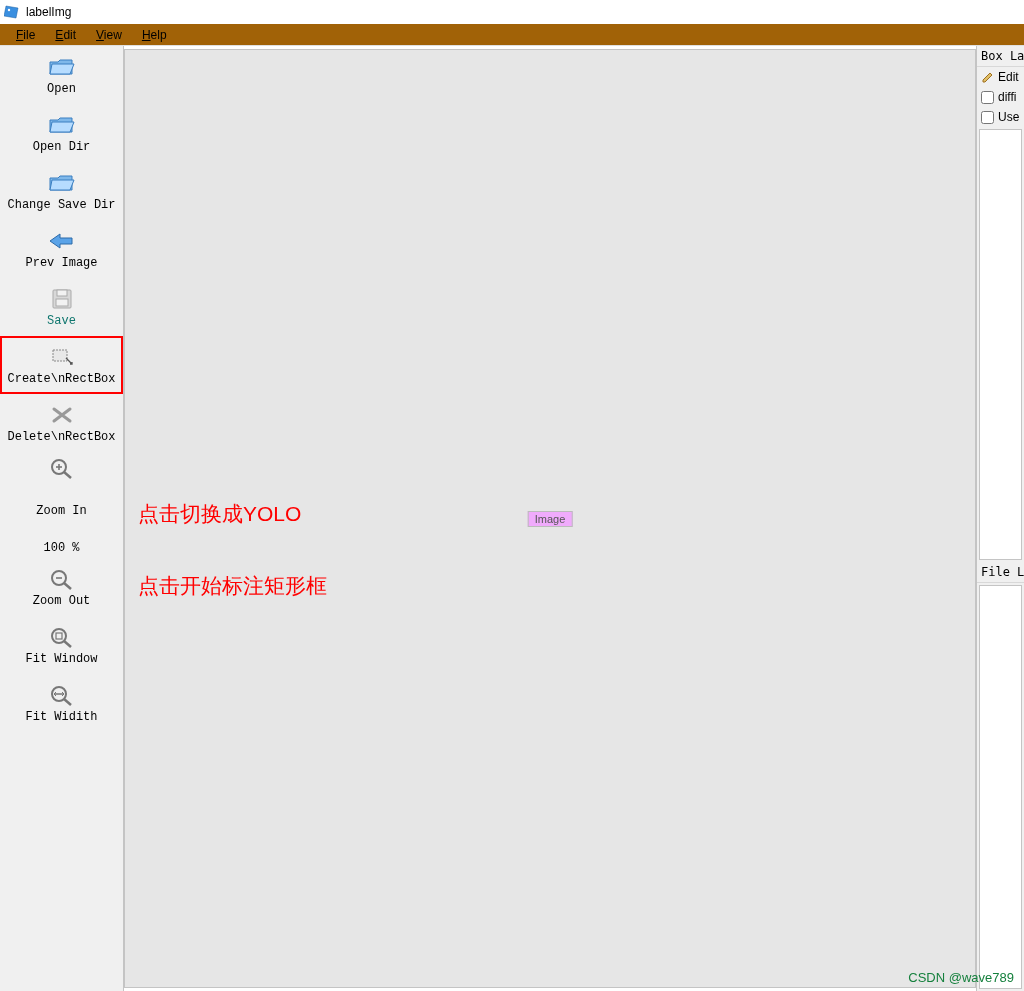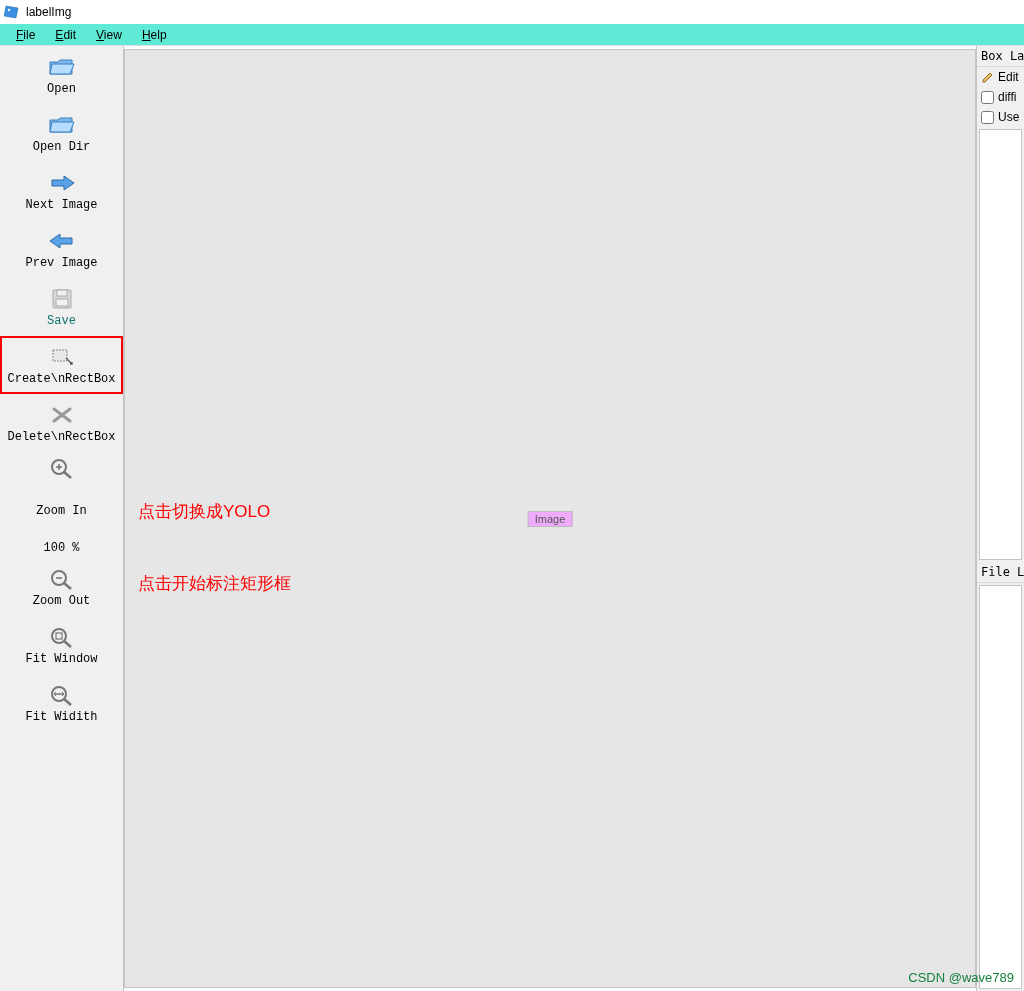--- a/index.html
+++ b/index.html
@@ -19,21 +19,21 @@
   align-items: center;
   padding-left: 4px;
 }
 .title-bar .app-icon {
   width: 16px; height: 16px;
   margin-right: 6px;
 }
 .title-text { font-size: 12px; color: #000; }
 .menu-bar {
   height: 22px;
-  background: #5eead4;
+  background: #a16207;
   display: flex;
   align-items: center;
   padding-left: 6px;
   border-bottom: 1px solid #e0e0e0;
 }
 .menu-item {
   padding: 2px 10px;
   font-size: 12px;
   cursor: default;
 }
@@ -118,21 +118,21 @@
 .panel-body {
   flex: 1;
   background: #ffffff;
   border: 1px solid #c4c4c4;
   margin: 2px;
 }
 .file-list-section { display:flex; flex-direction:column; flex:1; }
 .annotation {
   position: absolute;
   color: #ff0000;
-  font-size: 17px;
+  font-size: 21px;
   font-family: "Microsoft YaHei", sans-serif;
   white-space: nowrap;
 }
 .watermark {
   position: absolute;
   right: 10px;
   bottom: 6px;
   color: #15803d;
   font-size: 13px;
   font-family: sans-serif;
@@ -177,29 +177,30 @@
     <div class="tool-btn">
       <span class="icon">
         <svg viewBox="0 0 28 22">
             <path d="M2 6 L10 6 L12 4 L24 4 L24 18 L2 18 Z" fill="#7fb8ea" stroke="#3b7fc1"></path>
             <path d="M4 8 L26 8 L22 18 L2 18 Z" fill="#b6dcff" stroke="#3b7fc1"></path>
           </svg>
       </span>
       <span class="lbl">Open Dir</span>
     </div>
 
-
-    <div class="tool-btn">
-      <span class="icon">
-        <svg viewBox="0 0 28 22">
-            <path d="M4 8 L16 8 L16 4 L26 11 L16 18 L16 14 L4 14 Z" fill="#5aa3e8" stroke="#2d6aa8"></path>
-          </svg>
-      </span>
-      <span class="lbl">Next Image</span>
-    </div>
+    <div class="tool-btn">
+      <span class="icon">
+        <svg viewBox="0 0 28 22">
+            <path d="M2 6 L10 6 L12 4 L24 4 L24 18 L2 18 Z" fill="#7fb8ea" stroke="#3b7fc1"></path>
+            <path d="M4 8 L26 8 L22 18 L2 18 Z" fill="#b6dcff" stroke="#3b7fc1"></path>
+          </svg>
+      </span>
+      <span class="lbl">Change Save Dir</span>
+    </div>
+
 
     <div class="tool-btn">
       <span class="icon">
         <svg viewBox="0 0 28 22">
             <path d="M24 8 L12 8 L12 4 L2 11 L12 18 L12 14 L24 14 Z" fill="#5aa3e8" stroke="#2d6aa8"></path>
           </svg>
       </span>
       <span class="lbl">Prev Image</span>
     </div>
 

